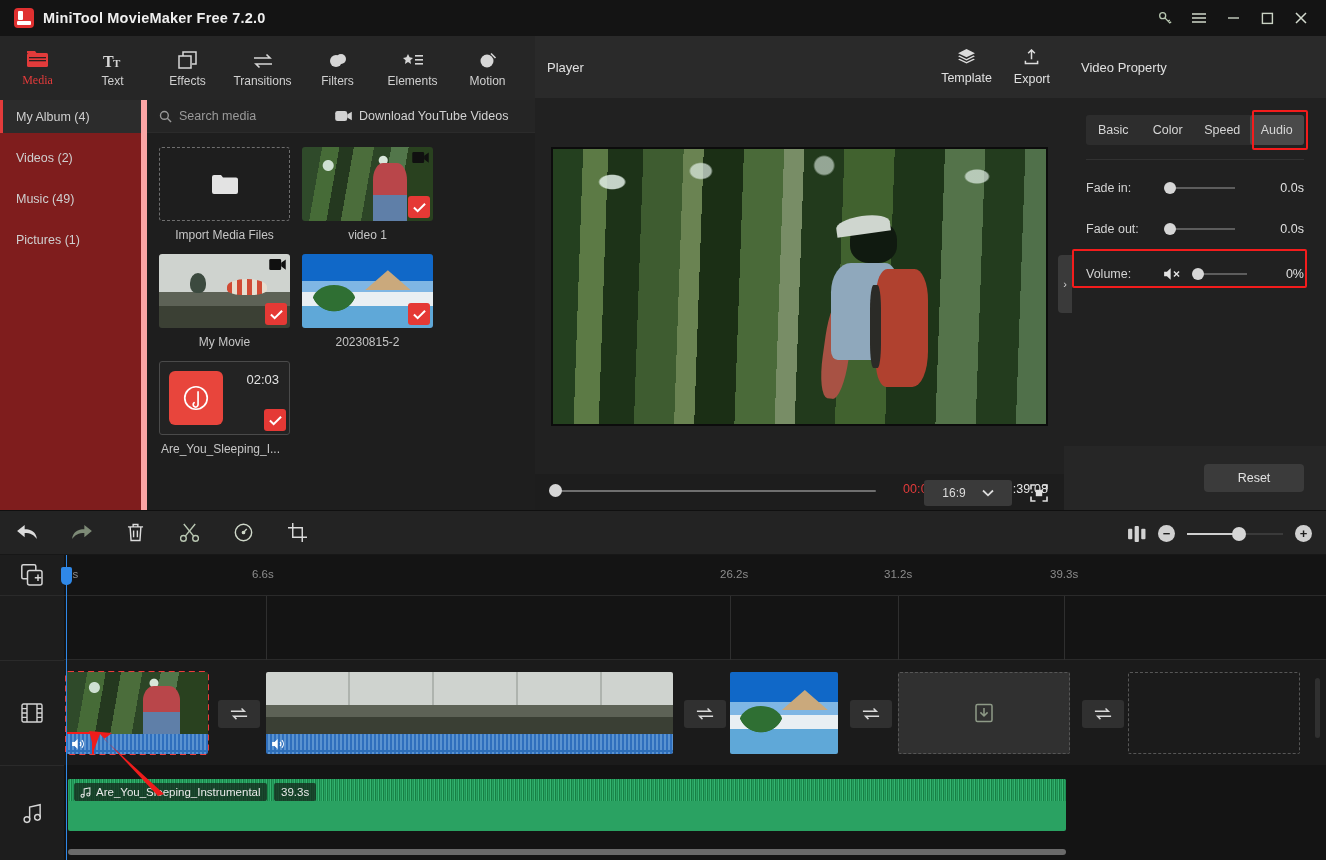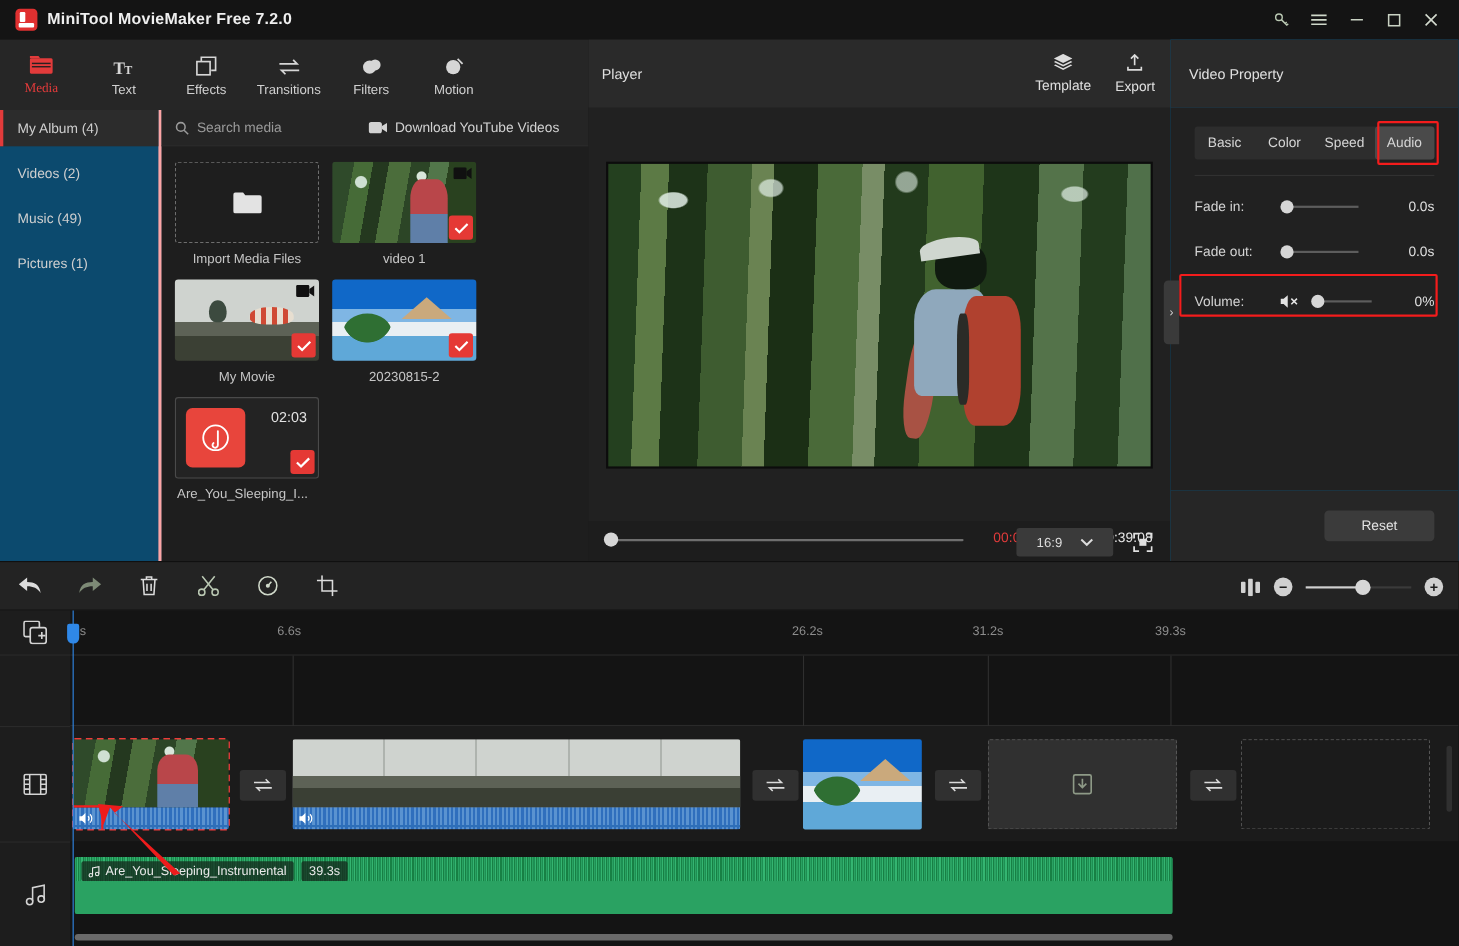--- a/index.html
+++ b/index.html
@@ -52,21 +52,21 @@
     display: flex; flex-direction: column; align-items: center; justify-content: center;
     gap: 5px; color: #d0d0d0; font-size: 12px;
   }
   .ribbon-tab.active { color: #e23b3b; font-family: Liberation Serif, serif; }
   .ribbon-tab .ic { height: 20px; display: flex; align-items: flex-end; }
 
   
   .lib { position: absolute; left: 0; top: 100px; width: 535px; height: 410px; background: #1e1e1e; }
   .lib-side {
     position: absolute; left: 0; top: 0; width: 147px; height: 410px;
-    background: #0c4a6e; border-right: 3px solid #fca5a5;
+    background: #7f1d1d; border-right: 6px solid #fca5a5;
   }
   .lib-side-item {
     height: 33px; display: flex; align-items: center; padding-left: 16px;
     font-size: 12.5px; color: #cfcfcf; position: relative;
   }
   .lib-side-item.active { background: #2c2c2c; }
   .lib-side-item.active::before {
     content: ""; position: absolute; left: 0; top: 0; width: 3px; height: 33px; background: #e23b3b;
   }
   .lib-side-item + .lib-side-item { margin-top: 8px; }
@@ -379,20 +379,31 @@
       <span class="ic">
         <svg width="20" height="17" viewBox="0 0 20 17" fill="#d6d6d6">
             <circle cx="8" cy="9" r="6"></circle>
             <circle cx="13" cy="7" r="5"></circle>
           </svg>
       </span>
       <span>Filters</span>
     </div>
     <div class="ribbon-tab">
       <span class="ic">
+        <svg width="22" height="16" viewBox="0 0 22 16" fill="#d6d6d6">
+            <path d="M6 1l1.6 3.3L11 5l-2.6 2.3L9 11 6 9.1 3 11l.6-3.7L1 5l3.4-.7z"></path>
+            <rect x="13" y="2" width="8" height="1.6"></rect>
+            <rect x="13" y="6" width="8" height="1.6"></rect>
+            <rect x="13" y="10" width="8" height="1.6"></rect>
+          </svg>
+      </span>
+      <span>Elements</span>
+    </div>
+    <div class="ribbon-tab">
+      <span class="ic">
         <svg width="20" height="18" viewBox="0 0 20 18" fill="#d6d6d6">
             <circle cx="9" cy="10" r="6.5"></circle>
             <path d="M13 2.5 L17.5 7" stroke="#d6d6d6" stroke-width="1.6" fill="none"></path>
           </svg>
       </span>
       <span>Motion</span>
     </div>
   </div>
 
   <div class="lib">

